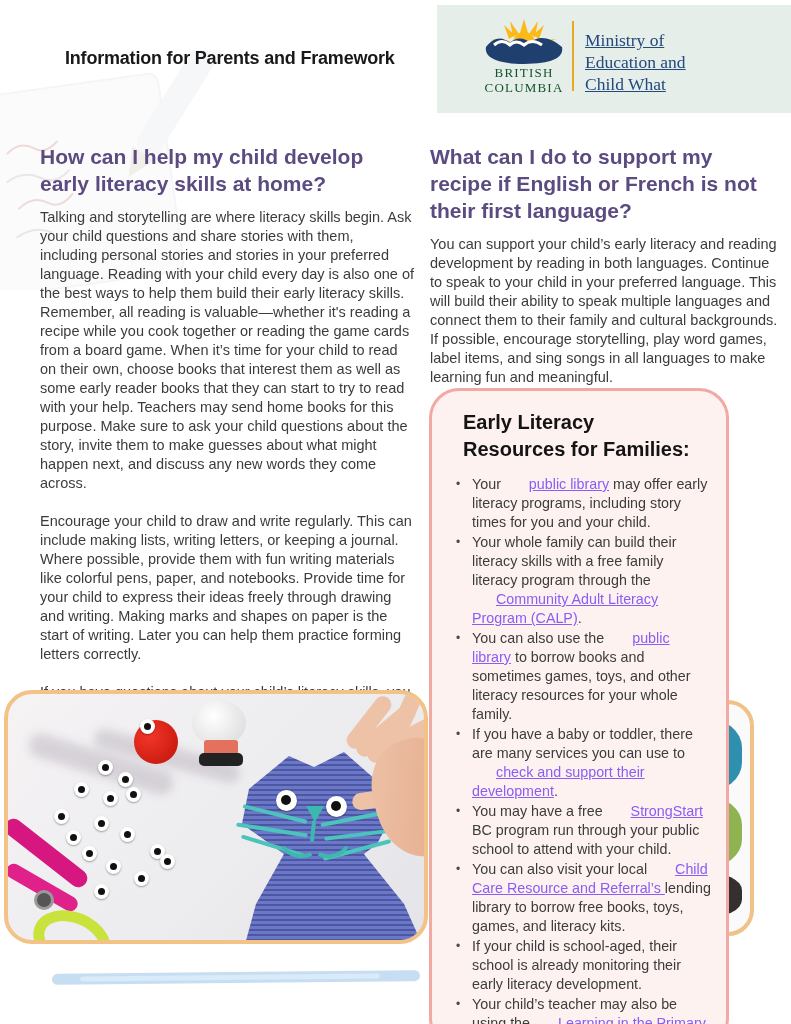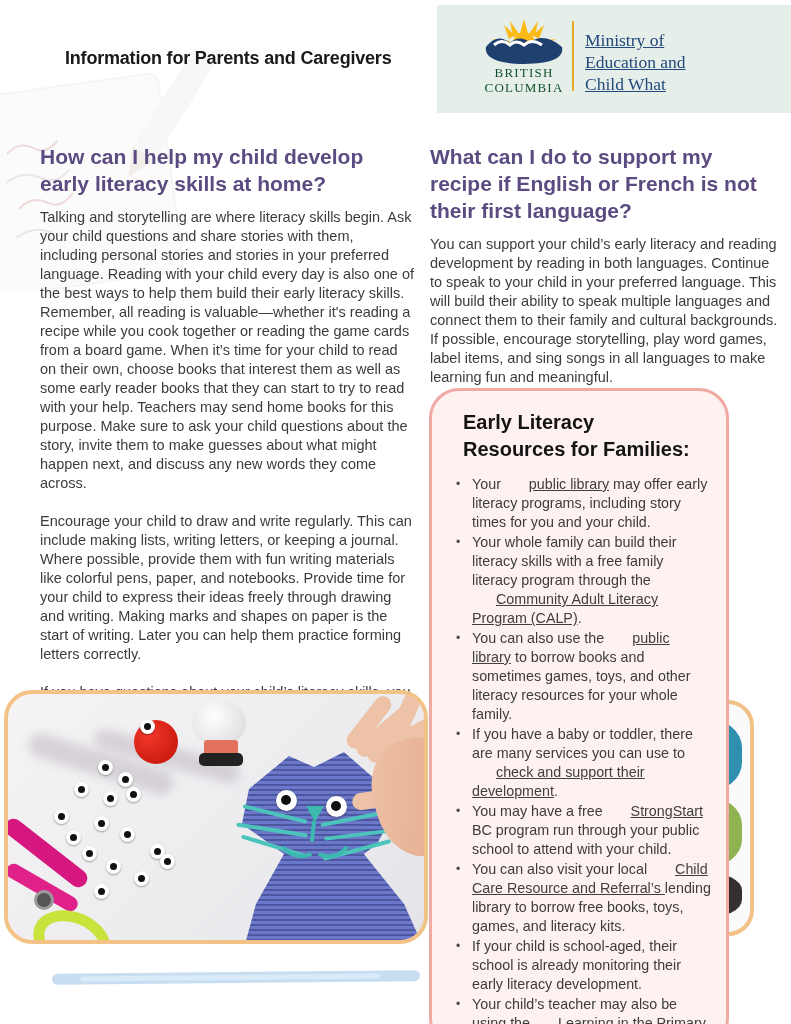--- a/index.html
+++ b/index.html
@@ -34,21 +34,21 @@
   .resources-box{position:absolute;left:429px;top:388px;width:300px;height:660px;
     box-sizing:border-box;background:#fdf2ef;border:3px solid #f1a9a3;
     border-radius:30px;padding:16px 14px 0 12px;z-index:3;}
   .resources-heading{font-size:20px;line-height:27px;font-weight:700;color:#141414;
     margin:2px 0 12px 19px;width:235px;}
   .resources-list{list-style:none;margin:0;padding:0 0 0 10px;}
   .resources-list li{position:relative;padding-left:18px;font-size:14.3px;
     line-height:19px;color:#3c3c3c;margin-bottom:1px;}
   .resources-list li::before{content:"•";position:absolute;left:2px;top:0;
     color:#4a4a4a;font-size:12px;}
-  a.rlink{color:#404040;text-decoration:underline;cursor:pointer;padding-left:24px;}
+  a.rlink{color:#8b5cf6;text-decoration:underline;cursor:pointer;padding-left:24px;}
   
   .peek-card{position:absolute;left:640px;top:700px;width:114px;height:236px;
     box-sizing:border-box;border:4px solid #f0c287;border-radius:26px;
     background:#fbfafa;overflow:hidden;z-index:1;}
   .peek-card .blob{position:absolute;left:8px;right:8px;border-radius:40%;}
   .blob-teal{top:14px;height:74px;background:#2e8fae;}
   .blob-green{top:92px;height:72px;background:#8fb351;}
   .blob-dark{top:168px;height:46px;background:#35302f;}
   
   .photo-card{position:absolute;left:4px;top:690px;width:424px;height:254px;
@@ -117,21 +117,21 @@
       <path d="M16 118 q18 -10 34 0 q14 10 30 -4" fill="none" stroke="#ddd0d6" stroke-width="2"></path>
       <path d="M24 146 q16 -12 30 -2 q12 8 26 -6" fill="none" stroke="#e3bcbc" stroke-width="2"></path>
       <path d="M18 174 q20 -10 36 0" fill="none" stroke="#ddd0d6" stroke-width="2"></path>
     </g>
     <g transform="rotate(32 170 90)">
       <rect x="150" y="-40" width="26" height="150" rx="12" fill="#eef1f5"></rect>
       <polygon points="150,110 176,110 163,138" fill="#e8e2da"></polygon>
     </g>
   </svg>
 
-  <div class="doc-title">Information for Parents and Caregivers</div>
+  <div class="doc-title">Information for Parents and Framework</div>
 
   <div class="logo-box">
     <svg class="crest" viewBox="0 0 80 48">
       <g fill="#fcba19">
         <circle cx="40" cy="26" r="11"></circle>
         <polygon points="40,2 44,16 36,16"></polygon>
         <polygon points="20,8 31,18 25,22"></polygon>
         <polygon points="60,8 49,18 55,22"></polygon>
         <polygon points="8,22 26,24 24,30"></polygon>
         <polygon points="72,22 54,24 56,30"></polygon>

